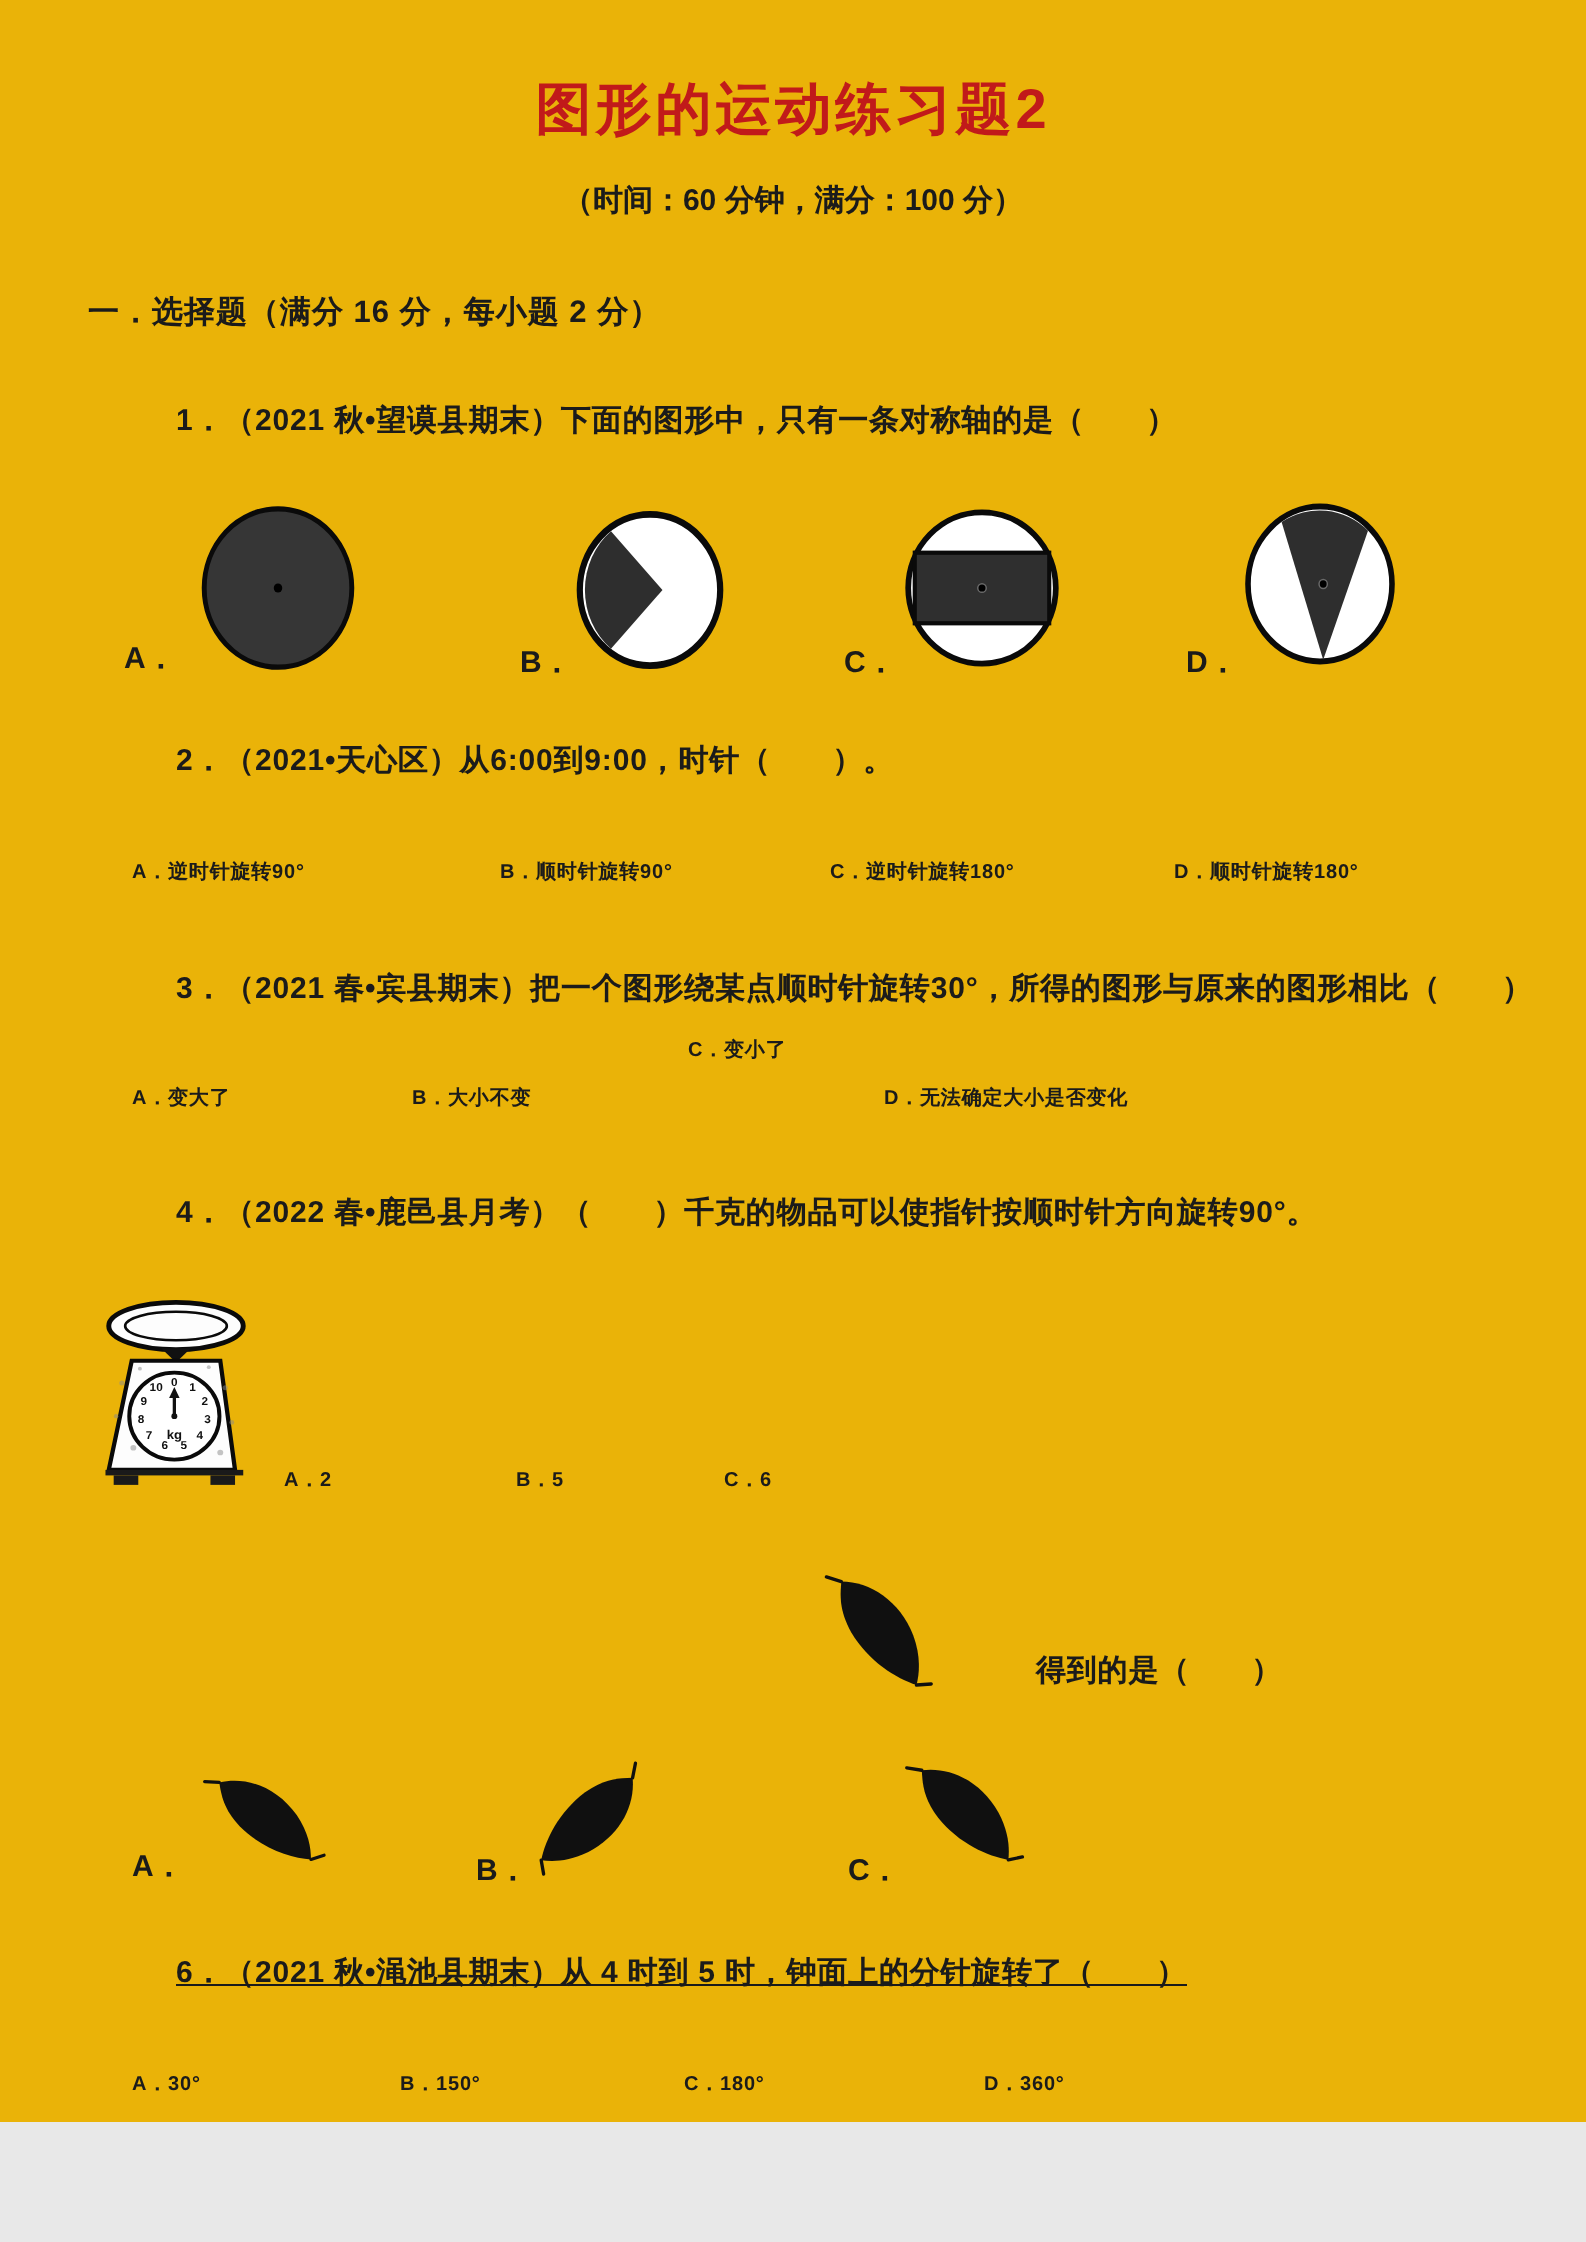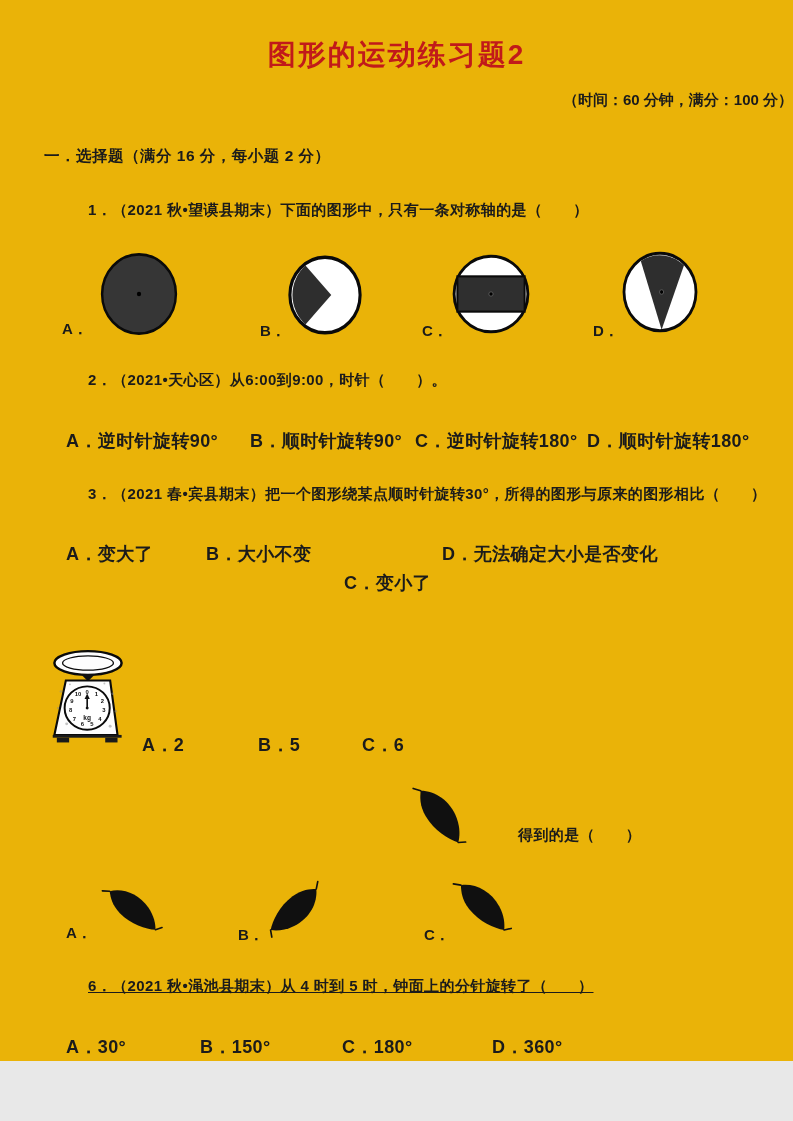--- a/index.html
+++ b/index.html
@@ -15,35 +15,35 @@
   .abs{position:absolute;white-space:nowrap;}
   .doc-title{
     left:0;right:0;top:36px;
     text-align:center;
     font-size:28px;font-weight:800;
     color:#c11a1a;
     letter-spacing:2px;
   }
   .doc-meta{
     left:0;right:0;top:91px;
-    text-align:right;
+    text-align:center;
     font-size:15px;font-weight:700;
   }
   .section-head{
     left:44px;top:146px;
     font-size:15.5px;font-weight:700;
     letter-spacing:0.5px;
   }
   .qtext{
     font-size:15px;font-weight:600;
     letter-spacing:0.4px;
     margin-left:44px;
   }
   .opt{
-    font-size:18px;font-weight:600;
+    font-size:10px;font-weight:600;
     letter-spacing:0.4px;
   }
   .figlabel{
     font-size:15px;font-weight:600;
   }
   svg{display:block;}
   .blade{fill:#101010;stroke:none;}
   .stem{stroke:#101010;stroke-width:2.2;fill:none;stroke-linecap:round;}
   .dialnum{font-family:"Liberation Sans",sans-serif;font-size:7.2px;font-weight:700;fill:#111;}
   .dialunit{font-family:"Liberation Sans",sans-serif;font-size:8px;font-weight:700;fill:#111;}
@@ -88,23 +88,24 @@
 
   <div class="abs qtext" style="left:44px;top:371px;">2．（2021•天心区）从6:00到9:00，时针（　　）。</div>
   <span class="abs opt" style="left:66px;top:429px;">A．逆时针旋转90°</span>
   <span class="abs opt" style="left:250px;top:429px;">B．顺时针旋转90°</span>
   <span class="abs opt" style="left:415px;top:429px;">C．逆时针旋转180°</span>
   <span class="abs opt" style="left:587px;top:429px;">D．顺时针旋转180°</span>
 
   <div class="abs qtext" style="left:44px;top:485px;">3．（2021 春•宾县期末）把一个图形绕某点顺时针旋转30°，所得的图形与原来的图形相比（　　）</div>
   <span class="abs opt" style="left:66px;top:542px;">A．变大了</span>
   <span class="abs opt" style="left:206px;top:542px;">B．大小不变</span>
-  <span class="abs opt" style="left:344px;top:571px;">C．变小了</span>
+  <span class="abs opt" style="left:344px;top:518px;">C．变小了</span>
   <span class="abs opt" style="left:442px;top:542px;">D．无法确定大小是否变化</span>
 
+  <div class="abs qtext" style="left:44px;top:597px;">4．（2022 春•鹿邑县月考）（　　）千克的物品可以使指针按顺时针方向旋转90°。</div>
 
   <svg class="abs" style="left:47px;top:648px;" width="82" height="98" viewBox="0 0 100 124" preserveAspectRatio="none">
 
     <ellipse cx="50" cy="19" rx="41" ry="15" fill="#fdfdfd" stroke="#0a0a0a" stroke-width="3"></ellipse>
     <ellipse cx="50" cy="19" rx="31" ry="9" fill="none" stroke="#0a0a0a" stroke-width="1.6"></ellipse>
 
     <path d="M41 33 L59 33 L50 42 Z" fill="#111"></path>
 
     <path d="M23 41 L77 41 L86 110 L9 110 Z" fill="#fdfdfd" stroke="#0a0a0a" stroke-width="2.6"></path>
 

